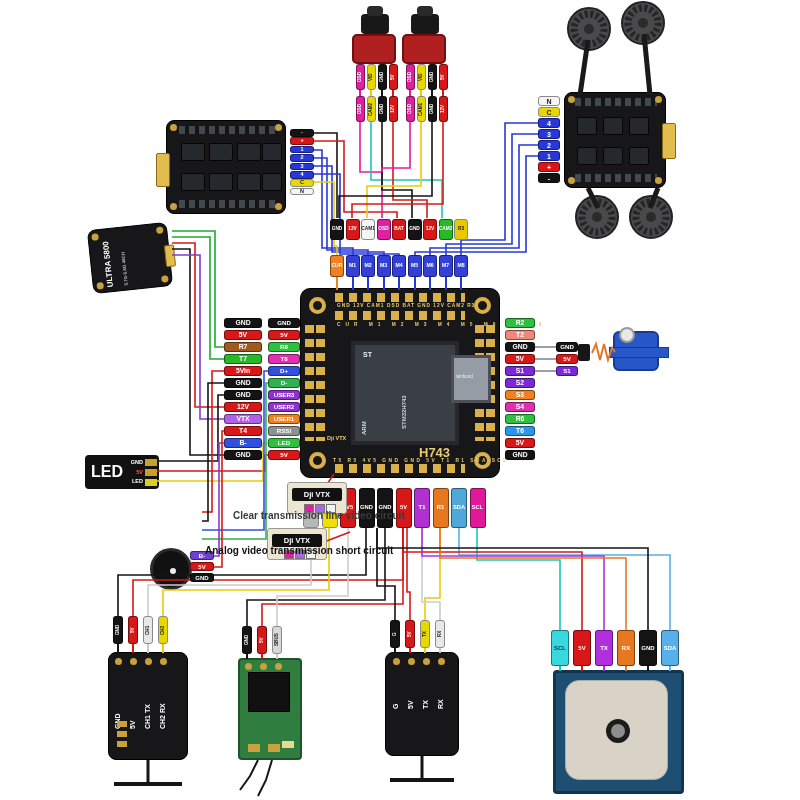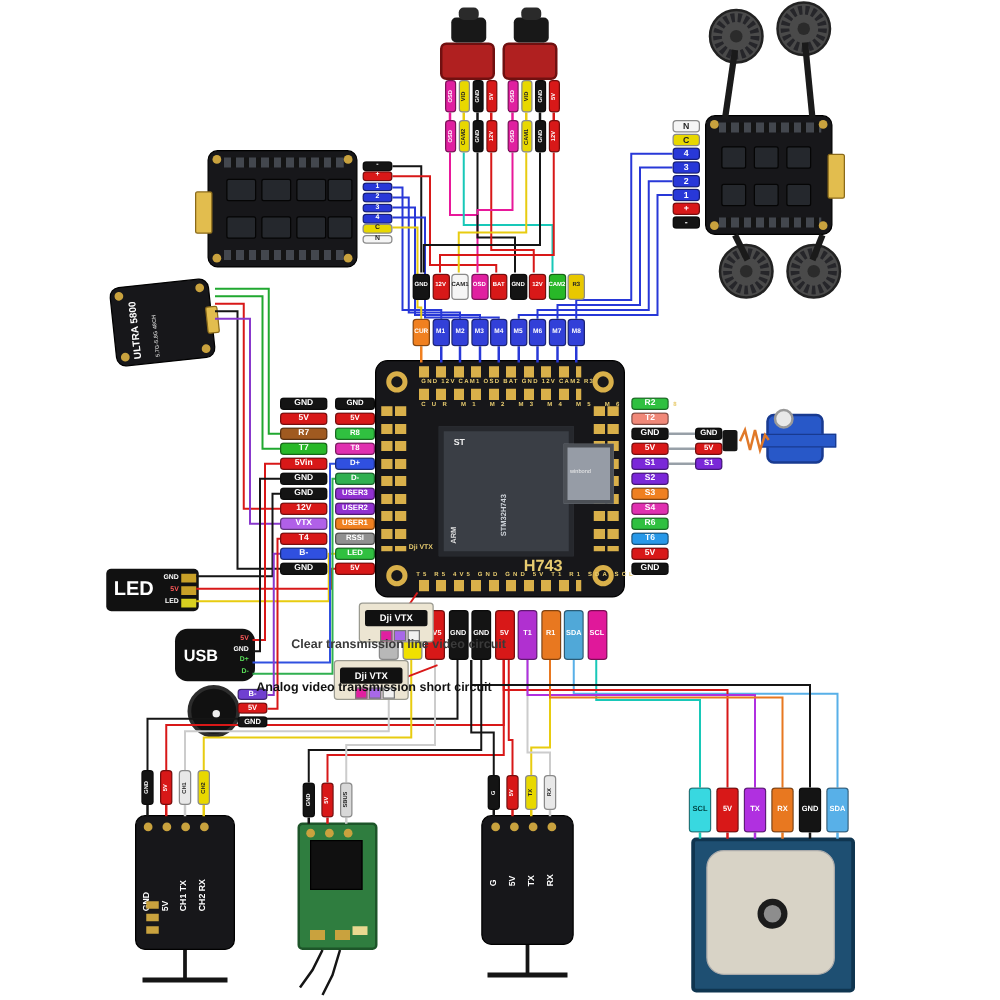--- a/index.html
+++ b/index.html
@@ -374,29 +374,20 @@
   <div style="position:absolute;right:16px;top:3px;font-size:5.5px;font-weight:700;line-height:9.5px;text-align:right;">
     <div style="color:#fff;">GND</div>
     <div style="color:#ff5a5a;">5V</div>
     <div style="color:#fff;">LED</div>
   </div>
   <div style="position:absolute;right:2px;top:4px;width:12px;height:7px;background:#c8a028;"></div>
   <div style="position:absolute;right:2px;top:14px;width:12px;height:7px;background:#c8a028;"></div>
   <div style="position:absolute;right:2px;top:24px;width:12px;height:7px;background:#d8d020;"></div>
 </div>
 
-<div class="comp" style="left:140px;top:503px;width:64px;height:42px;background:#111;border-radius:10px;z-index:2;display:flex;align-items:center;">
-  <span style="color:#fff;font-size:13px;font-weight:700;margin-left:7px;">USB</span>
-  <div style="position:absolute;right:5px;top:4px;font-size:5.5px;font-weight:700;line-height:8.6px;text-align:right;">
-    <div style="color:#ff5a5a;">5V</div>
-    <div style="color:#fff;">GND</div>
-    <div style="color:#5ae05a;">D+</div>
-    <div style="color:#5ae05a;">D-</div>
-  </div>
-</div>
 
 <div class="comp" style="left:150px;top:548px;width:42px;height:42px;background:#111;border-radius:50%;border:3px solid #2c2c2c;z-index:2;">
   <div style="position:absolute;left:17px;top:17px;width:6px;height:6px;background:#eee;border-radius:50%;"></div>
 </div>
 
 <div class="djibox" style="left:287px;top:482px;">
   <div class="djistrip">Dji  VTX</div>
   <div class="djipad" style="left:16px;background:#e020a0;"></div>
   <div class="djipad" style="left:27px;background:#a868e8;"></div>
   <div class="djipad" style="left:38px;background:#f2f2f2;"></div>

